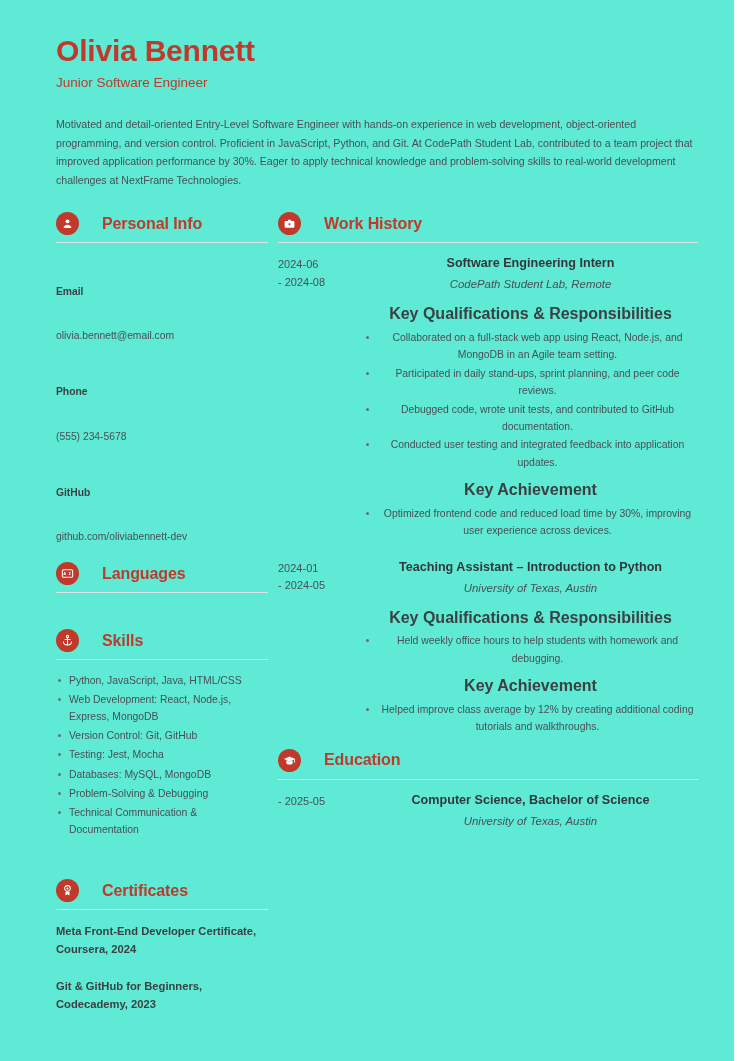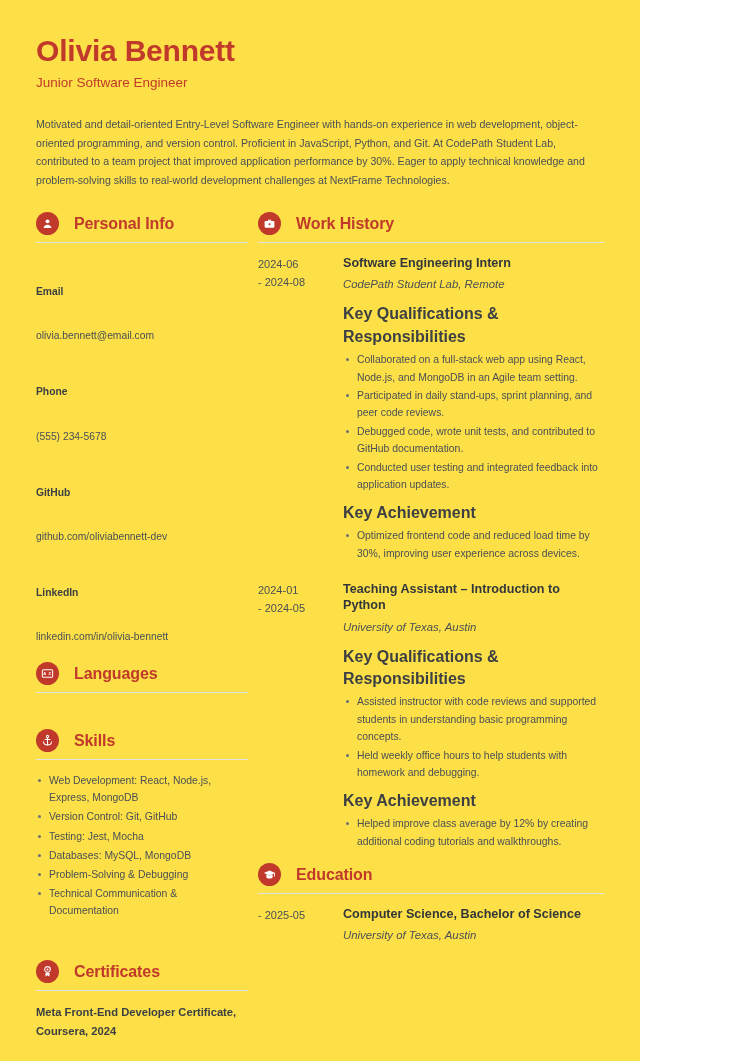--- a/index.html
+++ b/index.html
@@ -11,24 +11,24 @@
   }
 
   body {
     font-family: "Liberation Sans", sans-serif;
     color: #3c4043;
     -webkit-font-smoothing: antialiased;
   }
 
   .page {
     position: relative;
-    width: 640px;
+    width: 734px;
     height: 1061px;
-    background: #fde047;
-    padding: 34px 36px 0 36px;
+    background: #5eead4;
+    padding: 34px 36px 0 56px;
   }
 
   
   .hdr-name {
     font-size: 30px;
     font-weight: bold;
     color: #C0392B;
     letter-spacing: -0.2px;
     line-height: 1.15;
     margin-bottom: 6px;
@@ -64,21 +64,21 @@
     flex: 1 1 auto;
     min-width: 0;
   }
 
   
   .section { margin-bottom: 2px; }
 
   .sec-head {
     display: flex;
     align-items: center;
-    gap: 15px;
+    gap: 23px;
     padding-bottom: 7px;
   }
   .sec-icon {
     width: 23px;
     height: 23px;
     flex: 0 0 23px;
     border-radius: 50%;
     background: #C0392B;
     display: flex;
     align-items: center;
@@ -160,21 +160,21 @@
     align-items: flex-start;
   }
   .entry-dates {
     width: 85px;
     flex: 0 0 85px;
     font-size: 11px;
     color: #4a4f55;
     line-height: 1.6;
     padding-top: 1px;
   }
-  .entry-main { flex: 1 1 auto; min-width: 0; }
+  .entry-main { flex: 1 1 auto; min-width: 0; text-align: center; }
 
   .entry-title {
     font-size: 12.6px;
     font-weight: bold;
     color: #33373b;
     line-height: 1.3;
     margin-bottom: 6px;
   }
   .entry-org {
     font-size: 11.4px;
@@ -250,24 +250,20 @@
           <div class="pi-value">olivia.bennett@email.com</div>
         </div>
         <div class="pi-item">
           <div class="pi-label">Phone</div>
           <div class="pi-value">(555) 234-5678</div>
         </div>
         <div class="pi-item">
           <div class="pi-label">GitHub</div>
           <div class="pi-value">github.com/oliviabennett-dev</div>
         </div>
-        <div class="pi-item">
-          <div class="pi-label">LinkedIn</div>
-          <div class="pi-value">linkedin.com/in/olivia-bennett</div>
-        </div>
       </div>
 
       <div class="section" style="margin-top:18px;">
         <div class="sec-head">
           <span class="sec-icon">
             <svg width="13" height="13" viewBox="0 0 24 24" aria-hidden="true">
               <rect x="2.5" y="5" width="19" height="14" rx="2" fill="none" stroke="#ffffff" stroke-width="1.9"></rect>
               <text x="7" y="15.2" font-family="Liberation Sans, sans-serif" font-size="7.5" font-weight="bold" fill="#ffffff" text-anchor="middle">A</text>
               <text x="16" y="15.2" font-family="Liberation Sans, sans-serif" font-size="7.5" font-weight="bold" fill="#ffffff" text-anchor="middle">Z</text>
             </svg>
@@ -286,20 +282,21 @@
               <line x1="12" y1="6.8" x2="12" y2="20"></line>
               <line x1="7.4" y1="10" x2="16.6" y2="10"></line>
               <path d="M4.6 14.4c0 4.3 3.4 5.9 7.4 5.9s7.4-1.6 7.4-5.9"></path>
             </svg>
           </span>
           <span class="sec-title">Skills</span>
         </div>
         <div class="sec-rule"></div>
 
         <ul class="skills-list">
+          <li>Python, JavaScript, Java, HTML/CSS</li>
           <li>Web Development: React, Node.js, Express, MongoDB</li>
           <li>Version Control: Git, GitHub</li>
           <li>Testing: Jest, Mocha</li>
           <li>Databases: MySQL, MongoDB</li>
           <li>Problem-Solving &amp; Debugging</li>
           <li>Technical Communication &amp; Documentation</li>
         </ul>
       </div>
 
       <div class="section" style="margin-top:41px;">
@@ -363,21 +360,20 @@
         <div class="entry" style="margin-bottom:8px;">
           <div class="entry-dates">
             <div>2024-01</div>
             <div>- 2024-05</div>
           </div>
           <div class="entry-main">
             <div class="entry-title">Teaching Assistant – Introduction to Python</div>
             <div class="entry-org">University of Texas, Austin</div>
             <div class="block-label">Key Qualifications &amp; Responsibilities</div>
             <ul class="entry-list">
-              <li>Assisted instructor with code reviews and supported students in understanding basic programming concepts.</li>
               <li>Held weekly office hours to help students with homework and debugging.</li>
             </ul>
             <div class="block-label">Key Achievement</div>
             <ul class="entry-list last">
               <li>Helped improve class average by 12% by creating additional coding tutorials and walkthroughs.</li>
             </ul>
           </div>
         </div>
       </div>
 

